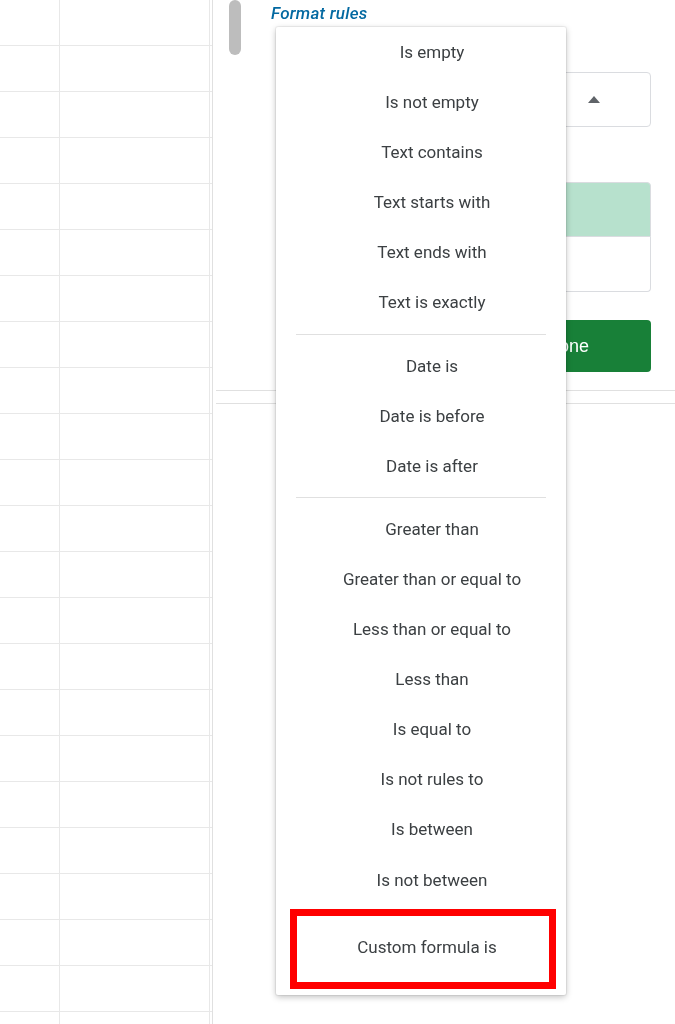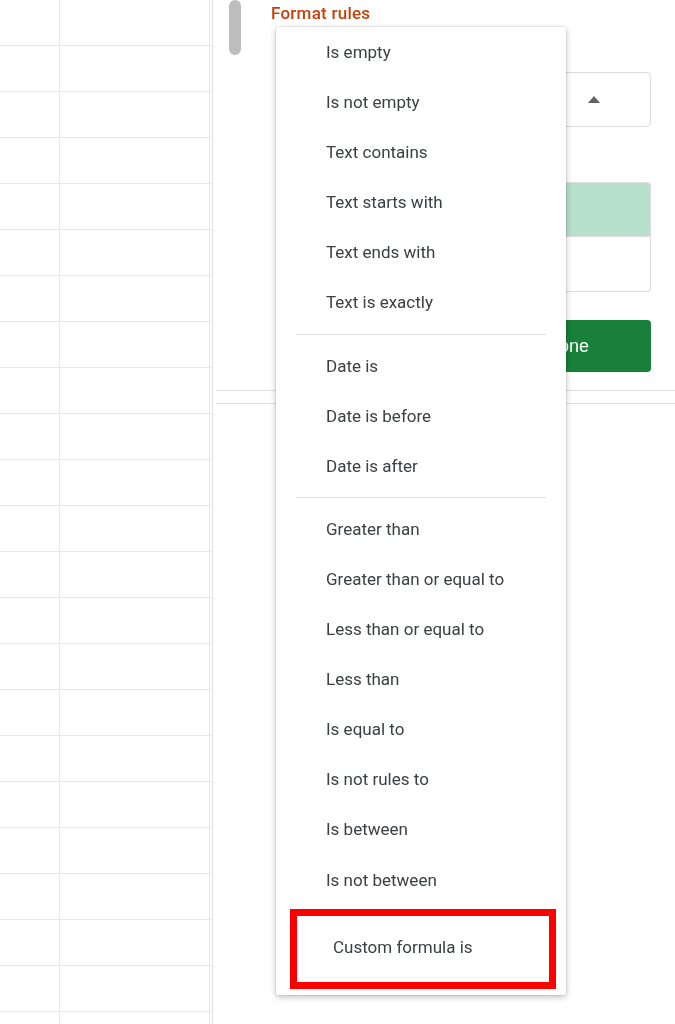--- a/index.html
+++ b/index.html
@@ -43,22 +43,23 @@
       left:215px;
       top:0;
       right:0;
       height:100%;
       padding-left:56px;
       padding-top:3px;
     }
     .rules-heading{
       font-size:17px;
       font-weight:500;
-      color:#c2410c;
+      color:#0369a1;
       letter-spacing:0.25px;
+      font-style:italic;
     }
     .behind-dropdown{
       position:absolute;
       top:72px;
       right:24px;
       width:115px;
       height:55px;
       border:1px solid #dadce0;
       border-radius:4px;
       display:flex;
@@ -128,20 +129,21 @@
       border-radius:2px;
       z-index:10;
       padding-bottom:6px;
     }
     .dropdown-menu .menu-item{
       padding:14px 28px 14px 50px;
       font-size:17px;
       color:#3c4043;
       cursor:pointer;
       line-height:1.3;
+      text-align:center;
     }
     .dropdown-menu .sep{
       height:1px;
       background:#e0e0e0;
       margin:6px 20px;
     }
     .highlight-box{
       border:7px solid #ff0000;
       margin:4px 10px 0 14px;
       padding:0;

